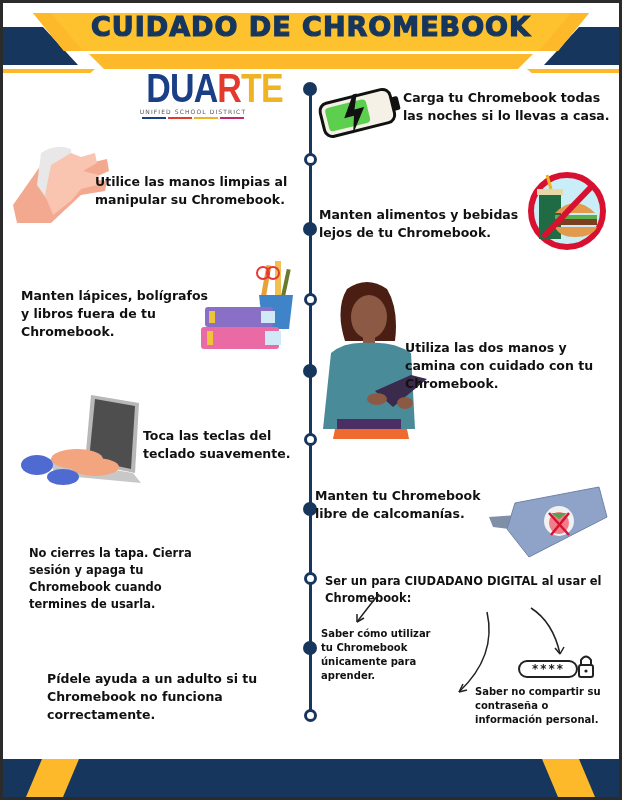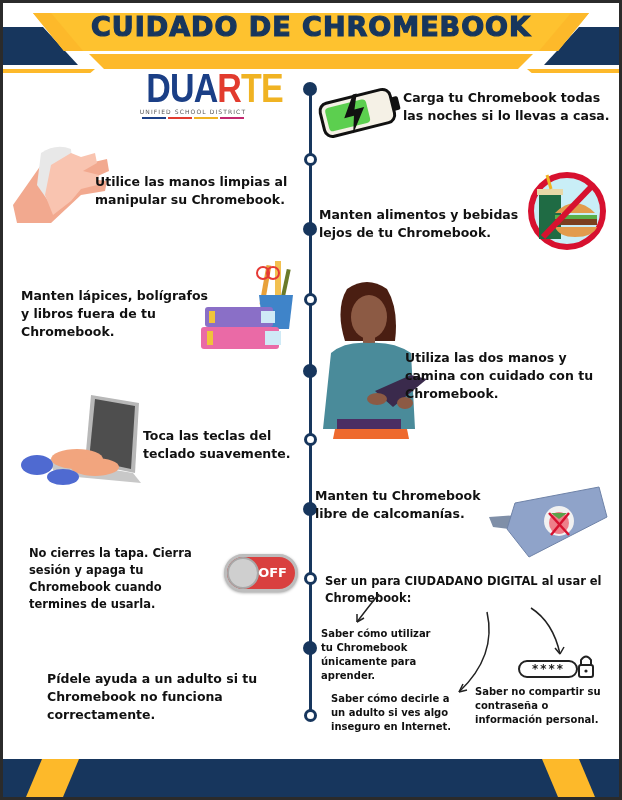--- a/index.html
+++ b/index.html
@@ -161,21 +161,21 @@
     <path d="M32,10 Q52,-4 72,10 Q84,30 80,62 L30,62 Q20,30 32,10 Z" fill="#4a1e12"></path>
     <ellipse cx="54" cy="38" rx="18" ry="22" fill="#8c5a44"></ellipse>
     <rect x="48" y="56" width="12" height="10" fill="#8c5a44"></rect>
     <path d="M16,74 Q30,62 54,64 Q78,62 96,74 L100,150 L8,150 Z" fill="#4a8b9a"></path>
     <rect x="22" y="140" width="64" height="10" fill="#4b2e63"></rect>
     <path d="M20,150 L92,150 L94,160 L18,160 Z" fill="#ee6a2e"></path>
     <polygon points="60,112 96,96 112,100 78,128" fill="#3a2a4c"></polygon>
     <ellipse cx="62" cy="120" rx="10" ry="6" fill="#8c5a44"></ellipse>
     <ellipse cx="90" cy="124" rx="8" ry="6" fill="#8c5a44"></ellipse>
   </svg>
-  <div class="txt" style="left:402px;top:346px;width:210px">Utiliza las dos manos y camina con cuidado con tu Chromebook.</div>
+  <div class="txt" style="left:402px;top:336px;width:210px">Utiliza las dos manos y camina con cuidado con tu Chromebook.</div>
 
   <svg class="abs" style="left:12px;top:390px;width:128px;height:92px" viewBox="0 0 128 92">
     <polygon points="76,2 124,10 120,80 70,70" fill="#b8b8b8"></polygon>
     <polygon points="80,6 120,13 116,76 74,67" fill="#4e4e4e"></polygon>
     <polygon points="34,66 118,80 126,90 40,82" fill="#c8c8c8"></polygon>
     <ellipse cx="62" cy="66" rx="26" ry="10" fill="#f2a57e"></ellipse>
     <ellipse cx="80" cy="74" rx="24" ry="9" fill="#f2a57e"></ellipse>
     <ellipse cx="22" cy="72" rx="16" ry="10" fill="#4f6ad1"></ellipse>
     <ellipse cx="48" cy="84" rx="16" ry="8" fill="#4f6ad1"></ellipse>
   </svg>
@@ -186,36 +186,31 @@
     <polygon points="0,34 30,32 20,46 4,44" fill="#7f8fa8"></polygon>
     <polygon points="26,20 110,4 118,34 40,74 18,46" fill="#8fa3c9" stroke="#6f83a8" stroke-width="1"></polygon>
     <circle cx="70" cy="38" r="15" fill="#f1f1f1"></circle>
     <ellipse cx="70" cy="40" rx="10" ry="11" fill="#ee7f8a"></ellipse>
     <path d="M62,30 L78,30 L70,36 Z" fill="#5aa24a"></path>
     <line x1="60" y1="30" x2="80" y2="52" stroke="#d7112f" stroke-width="2.5"></line>
     <line x1="80" y1="30" x2="62" y2="52" stroke="#d7112f" stroke-width="2.5"></line>
   </svg>
 
   <div class="txt md" style="left:26px;top:542px;width:186px">No cierres la tapa. Cierra sesión y apaga tu Chromebook cuando termines de usarla.</div>
-  <div class="toggle">
-    <div class="toggle-knob"></div>
-    <div class="toggle-label">OFF</div>
-  </div>
 
   <div class="txt md" style="left:322px;top:570px;width:284px">Ser un para CIUDADANO DIGITAL al usar el Chromebook:</div>
   <svg class="abs" style="left:330px;top:585px;width:260px;height:110px" viewBox="0 0 260 110">
     <path d="M46,6 Q36,18 24,34" stroke="#222" stroke-width="1.5" fill="none"></path>
     <path d="M24,34 L24,26 M24,34 L31,30" stroke="#222" stroke-width="1.5" fill="none"></path>
     <path d="M154,24 Q164,68 126,104" stroke="#222" stroke-width="1.5" fill="none"></path>
     <path d="M126,104 L130,96 M126,104 L134,102" stroke="#222" stroke-width="1.5" fill="none"></path>
     <path d="M198,20 Q220,34 227,66" stroke="#222" stroke-width="1.5" fill="none"></path>
     <path d="M227,66 L222,60 M227,66 L231,59" stroke="#222" stroke-width="1.5" fill="none"></path>
   </svg>
   <div class="txt sm" style="left:318px;top:624px;width:116px">Saber cómo utilizar tu Chromebook únicamente para aprender.</div>
-  <div class="txt sm" style="left:328px;top:689px;width:134px">Saber cómo decirle a un adulto si ves algo inseguro en Internet.</div>
   <div class="pw">****</div>
   <svg class="abs" style="left:574px;top:650px;width:18px;height:26px" viewBox="0 0 18 26">
     <path d="M4,12 L4,7 Q9,0 14,7 L14,12" stroke="#222" stroke-width="2" fill="none"></path>
     <rect x="2" y="12" width="14" height="12" rx="2" fill="#fff" stroke="#222" stroke-width="2"></rect>
     <circle cx="9" cy="18" r="1.6" fill="#222"></circle>
   </svg>
   <div class="txt sm" style="left:472px;top:682px;width:140px">Saber no compartir su contraseña o información personal.</div>
 
   <div class="txt" style="left:44px;top:667px;width:240px">Pídele ayuda a un adulto si tu Chromebook no funciona correctamente.</div>
 

